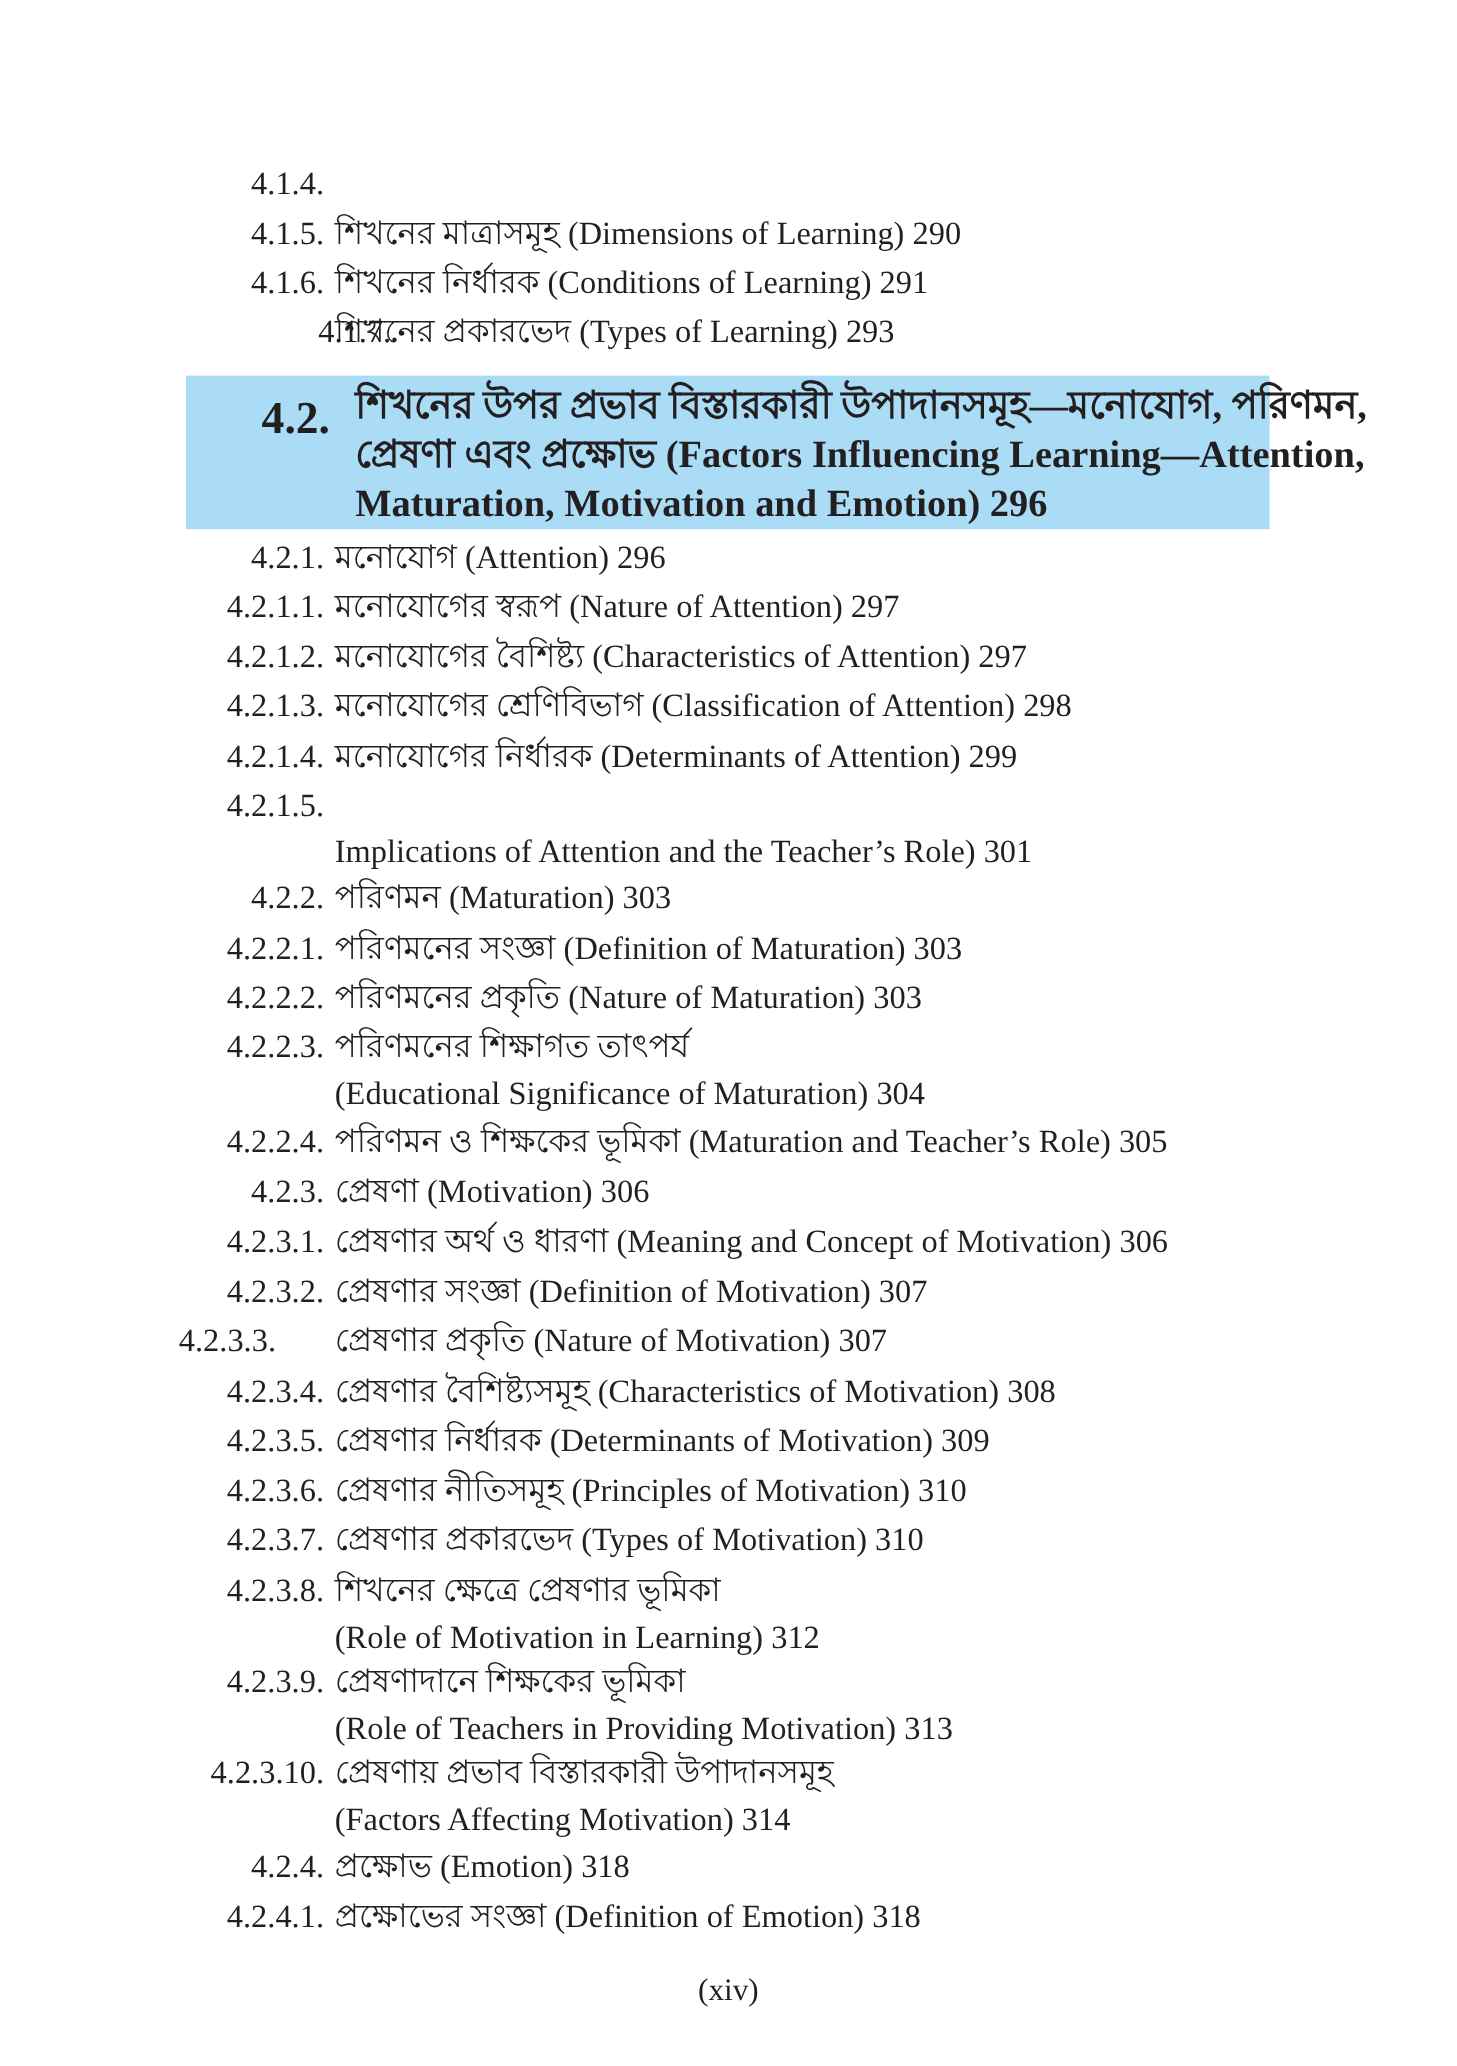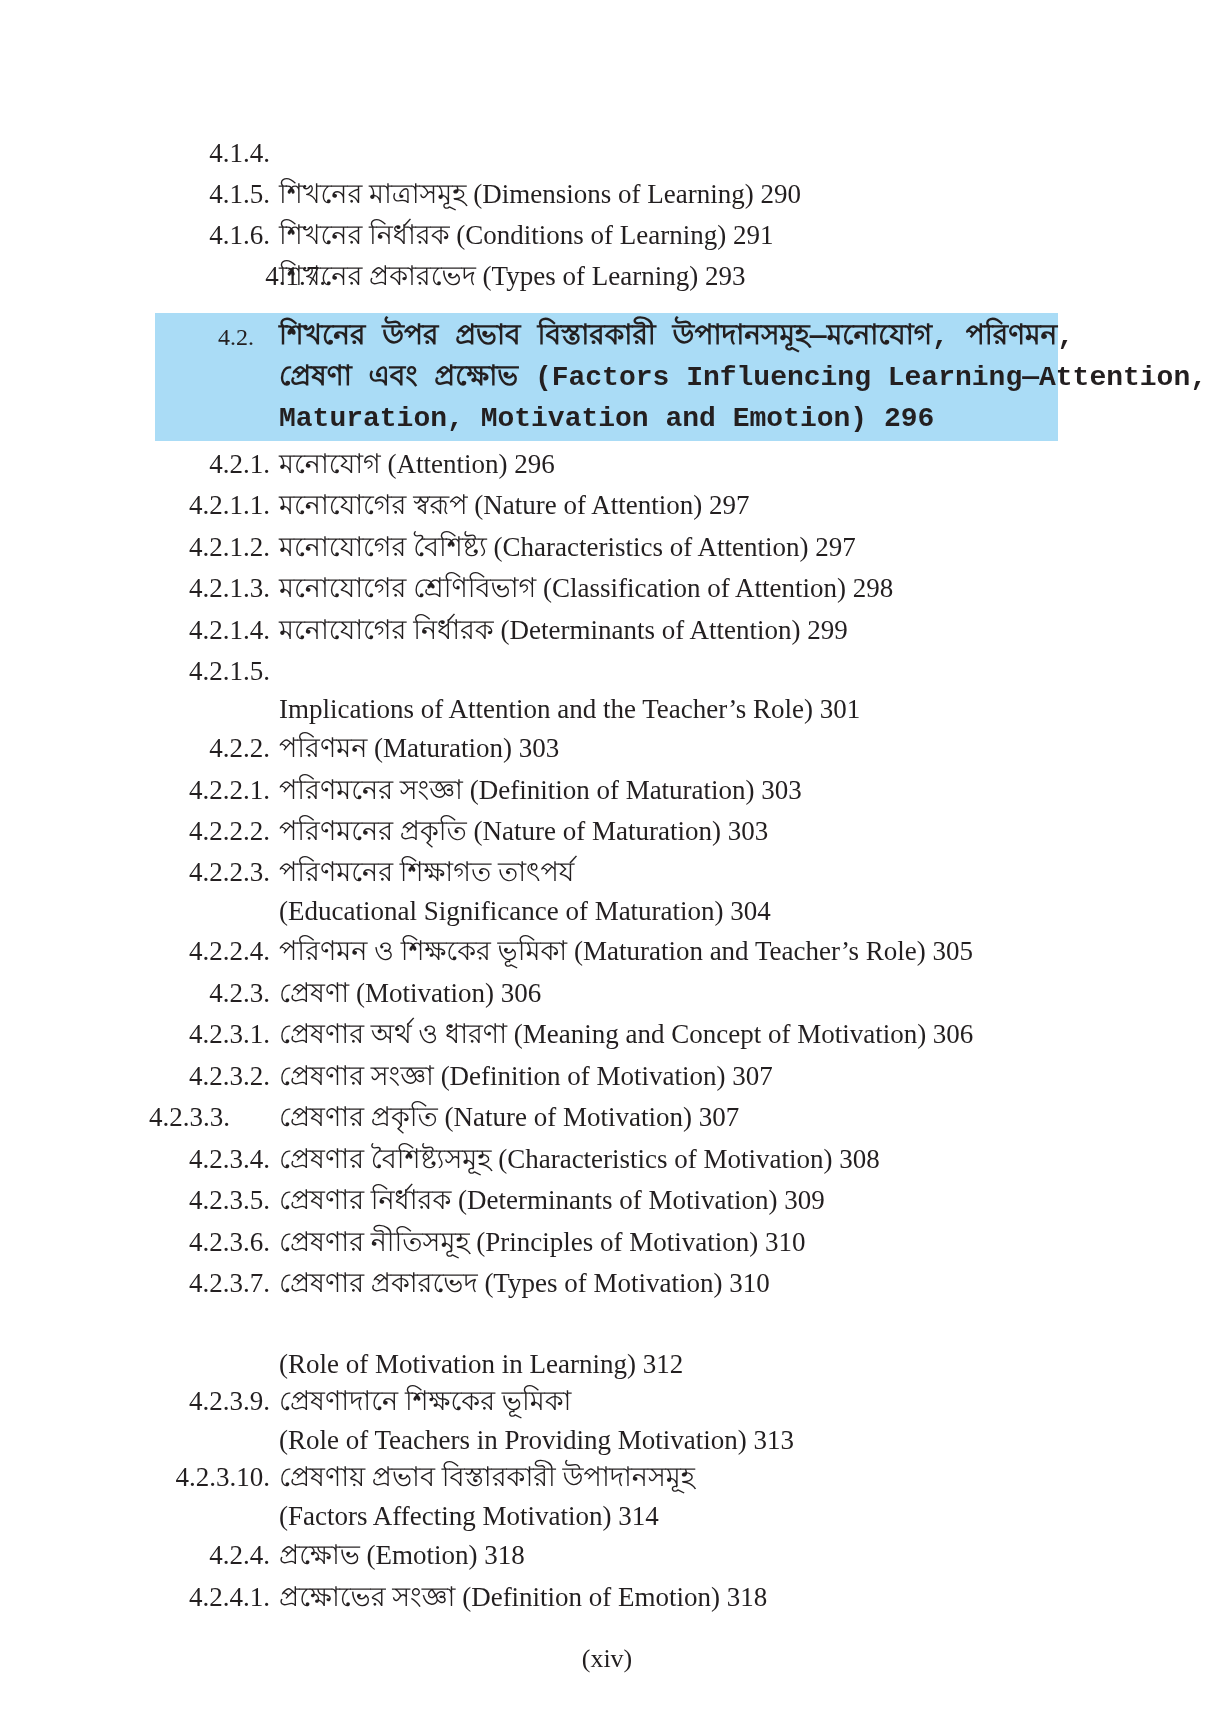--- a/index.html
+++ b/index.html
@@ -3,22 +3,22 @@
   <meta charset="utf-8">
   <style>
     html, body { margin: 0; padding: 0; background: #ffffff; }
     body { width: 1214px; height: 1722px; position: relative; overflow: hidden;
            font-family: "Liberation Serif", "DejaVu Serif", serif; color: #231f20; }
     .page { position: absolute; left: 0; top: 0; width: 1214px; height: 1722px; }
     .line { position: absolute; left: 0; width: 1214px; height: 40px; font-size: 27px; line-height: 40px; white-space: nowrap; }
     .num { position: absolute; text-align: left; }
     .txt { position: absolute; left: 279px; }
     .highlight { position: absolute; left: 155px; top: 313px; width: 903px; height: 128px; background: #aadcf6; }
-    .hl-num { position: absolute; left: 218px; top: 317px; font-size: 24px; font-weight: normal; line-height: 40px; }
-    .hl-line { position: absolute; left: 279px; font-size: 28px; font-weight: bold; line-height: 40px; white-space: nowrap; font-family: Liberation Mono, monospace; }
+    .hl-num { position: absolute; left: 218px; top: 329px; font-size: 38px; font-weight: bold; line-height: 40px; }
+    .hl-line { position: absolute; left: 296px; font-size: 32px; font-weight: bold; line-height: 40px; white-space: nowrap; }
     .hl-justify { width: 777px; text-align: justify; text-align-last: justify; }
     .justify { width: 779px; text-align: justify; text-align-last: justify; }
     .footer { position: absolute; left: 0; width: 1214px; top: 1641px; text-align: center; font-size: 26px; line-height: 36px; }
   </style>
 </head>
 <body>
 
 <div class="page">
 
   <div class="line" style="top:133px">
@@ -117,20 +117,24 @@
     <span class="txt">প্রেষণার নির্ধারক (Determinants of Motivation) 309</span>
   </div>
   <div class="line" style="top:1222px">
     <span class="num" style="right:944px">4.2.3.6.</span>
     <span class="txt">প্রেষণার নীতিসমূহ (Principles of Motivation) 310</span>
   </div>
   <div class="line" style="top:1263px">
     <span class="num" style="right:944px">4.2.3.7.</span>
     <span class="txt">প্রেষণার প্রকারভেদ (Types of Motivation) 310</span>
   </div>
+  <div class="line" style="top:1305px">
+    <span class="num" style="right:944px">4.2.3.8.</span>
+    <span class="txt">শিখনের ক্ষেত্রে প্রেষণার ভূমিকা</span>
+  </div>
   <div class="line" style="top:1344px">
     <span class="txt">(Role of Motivation in Learning) 312</span>
   </div>
   <div class="line" style="top:1381px">
     <span class="num" style="right:944px">4.2.3.9.</span>
     <span class="txt">প্রেষণাদানে শিক্ষকের ভূমিকা</span>
   </div>
   <div class="line" style="top:1420px">
     <span class="txt">(Role of Teachers in Providing Motivation) 313</span>
   </div>

